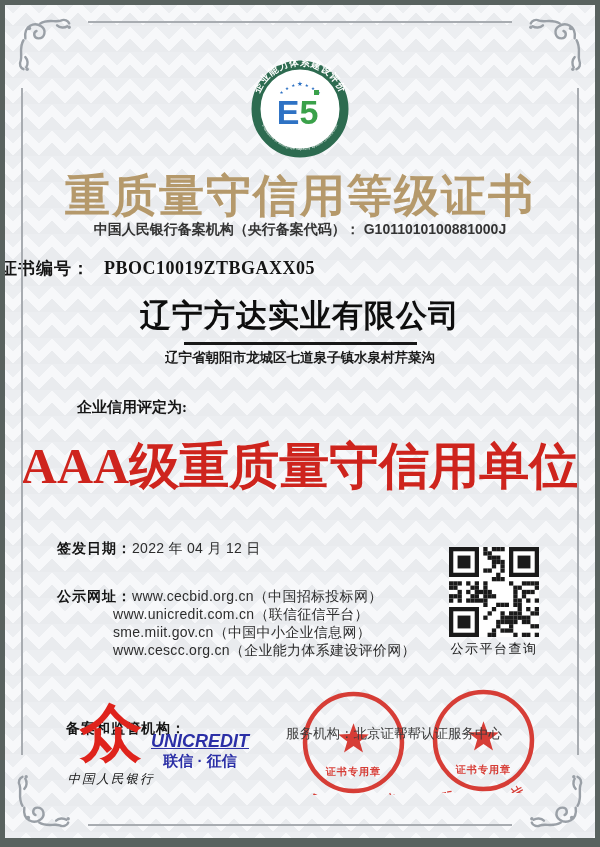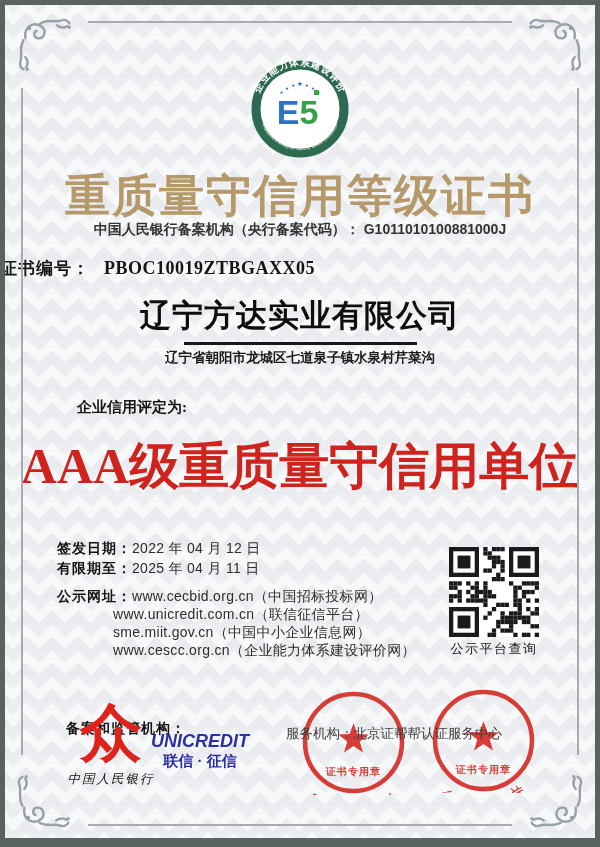--- a/index.html
+++ b/index.html
@@ -87,21 +87,21 @@
   }
   .pboc-glyph {
     position:absolute; left:79px; top:701px; width:64px; text-align:center;
     font-family:"Liberation Serif", serif; font-weight:bold; font-size:62px; line-height:1.05; color:#df231c;
   }
   .pboc-name {
     position:absolute; left:56px; top:771px; width:110px; text-align:center;
     font-family:"Liberation Serif", serif; font-style:italic; font-size:12.5px; letter-spacing:2px; color:#141414;
   }
   .unicredit { position:absolute; left:146px; top:731px; width:108px; text-align:center;
-    font-weight:bold; font-style:italic; font-size:18px; color:#2b2fa6; }
+    font-weight:bold; font-style:italic; font-size:18px; color:#2b2fa6;text-decoration:underline; }
   .unicredit-cn { position:absolute; left:146px; top:752px; width:108px; text-align:center;
     font-weight:bold; font-size:15px; color:#2b2fa6; }
 
   .agency-line { position:absolute; left:286px; white-space:nowrap; z-index:4;
     font-size:13.5px; font-weight:500; color:#3b3b3b; }
   .agency-1 { top:724px; }
   .agency-2 { top:725px; }
 
   .stamp { position:absolute; width:105px; height:105px; z-index:3; opacity:.9; }
   .stamp-1 { left:301px; top:690px; }
@@ -203,23 +203,20 @@
 
   <div class="company">辽宁方达实业有限公司</div>
   <div class="company-underline"></div>
   <div class="address">辽宁省朝阳市龙城区七道泉子镇水泉村芹菜沟</div>
 
   <div class="rating-label">企业信用评定为:</div>
   <div class="rating">AAA级重质量守信用单位</div>
 
   <div class="info-line" style="left:57px; top:540px">
     <span class="lbl">签发日期：</span><span class="val">2022 年 04 月 12 日</span>
-  </div>
-  <div class="info-line" style="left:57px; top:560px">
-    <span class="lbl">有限期至：</span><span class="val">2025 年 04 月 11 日</span>
   </div>
   <div class="info-line" style="left:57px; top:588px">
     <span class="lbl">公示网址：</span><span class="val">www.cecbid.org.cn（中国招标投标网）</span>
   </div>
   <div class="info-line" style="left:113px; top:624px">
     <span class="val">sme.miit.gov.cn（中国中小企业信息网）</span>
   </div>
   <div class="info-line" style="left:113px; top:606px">
     <span class="val">www.unicredit.com.cn（联信征信平台）</span>
   </div>

